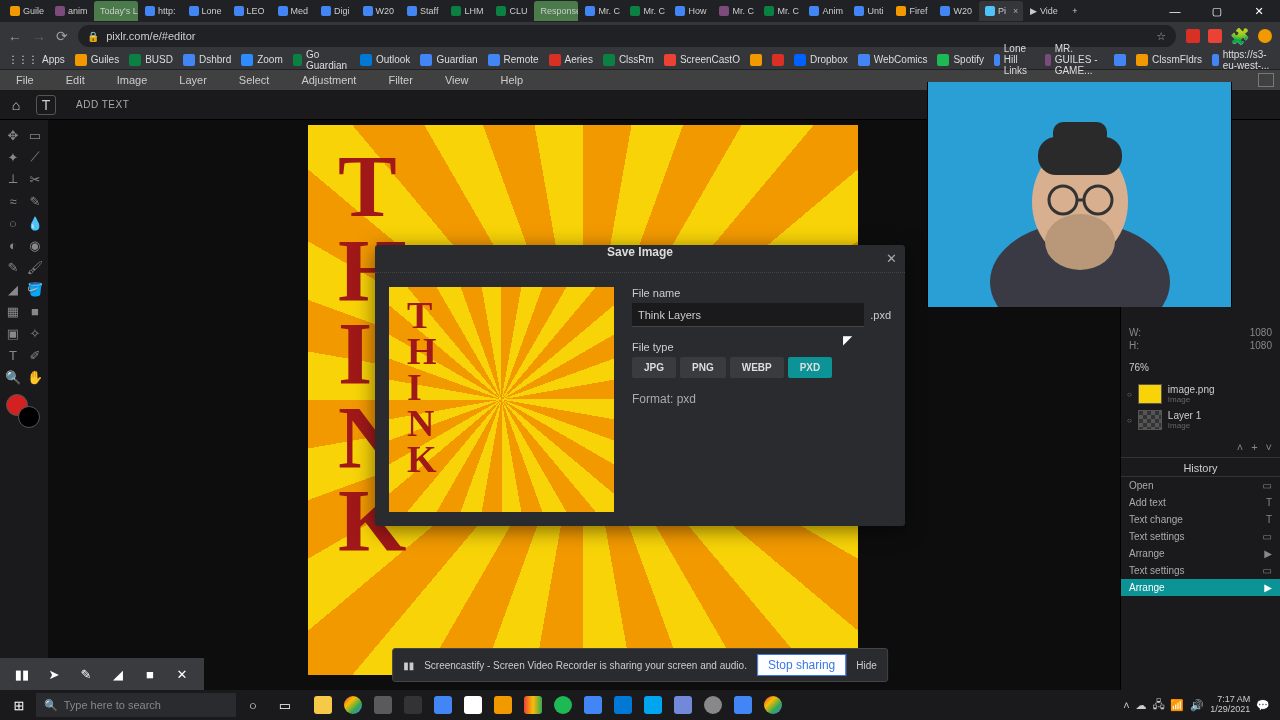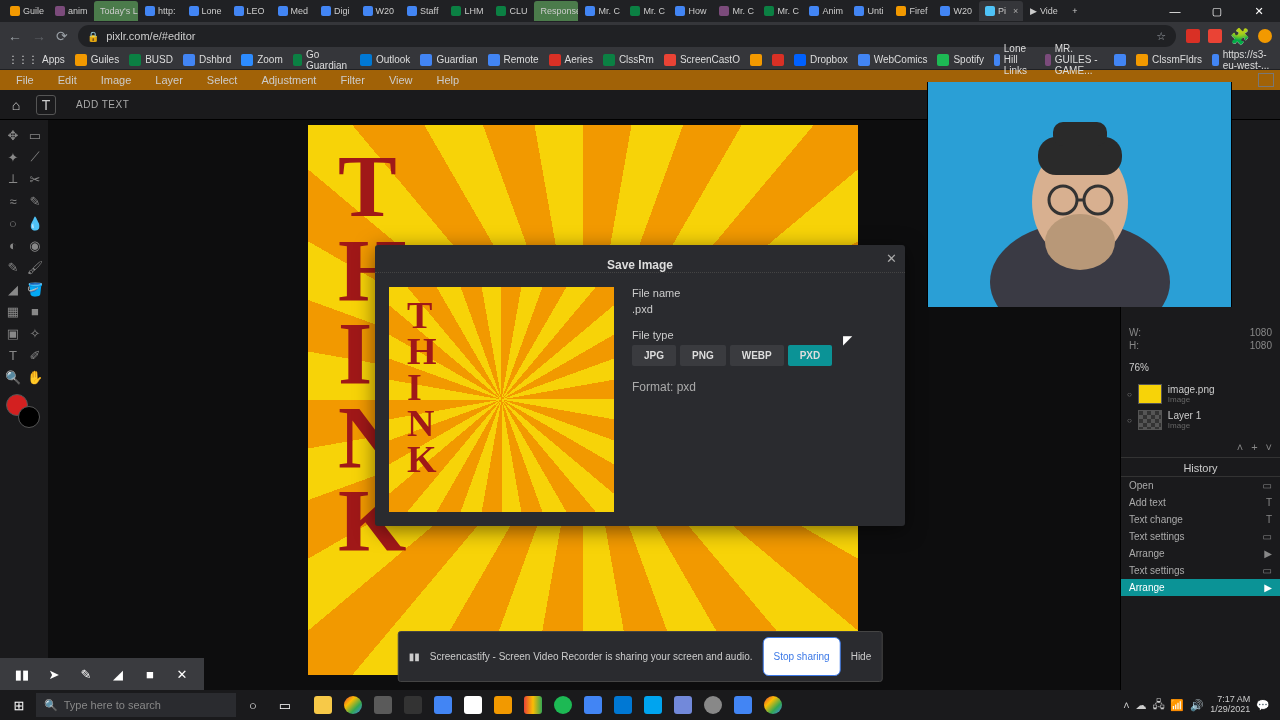--- a/index.html
+++ b/index.html
@@ -17,21 +17,21 @@
 .win-btn{width:34px;height:20px;color:#fff;font-size:11px;display:flex;align-items:center;justify-content:center;cursor:pointer}
 .addr-bar{height:28px;background:#35363a;display:flex;align-items:center;padding:0 8px;gap:10px}
 .nav-btn{color:#9aa0a6;font-size:14px;cursor:pointer}
 .url-box{flex:1;height:22px;background:#202124;border-radius:11px;display:flex;align-items:center;padding:0 10px;color:#ccc;font-size:11px;gap:6px}
 .lock{color:#9aa0a6;font-size:10px}
 .ext-icons{display:flex;gap:8px;align-items:center}
 .ext-ic{width:14px;height:14px;border-radius:2px}
 .bookmarks{height:20px;background:#35363a;display:flex;align-items:center;padding:0 8px;gap:10px;border-bottom:1px solid #202124}
 .bm{display:flex;align-items:center;gap:4px;color:#ddd;font-size:10px;cursor:pointer}
 .bm-ic{width:12px;height:12px;border-radius:2px}
-.menubar{height:20px;background:#a16207;display:flex;align-items:center;padding:0 6px;gap:4px}
+.menubar{height:20px;background:#404040;display:flex;align-items:center;padding:0 6px;gap:12px}
 .menu-item{color:#ccc;font-size:11px;padding:3px 10px;cursor:pointer}
 .right-panel-toggle{margin-left:auto;width:16px;height:14px;border:1px solid #777;cursor:pointer}
 .toolbar{height:30px;background:#1a1a1c;display:flex;align-items:center;padding:0 6px;gap:10px;border-bottom:1px solid #000}
 .tool-ic{width:20px;height:20px;color:#ccc;display:flex;align-items:center;justify-content:center;font-size:14px;cursor:pointer}
 .add-text{color:#aaa;font-size:10px;padding:3px 10px;cursor:pointer;letter-spacing:0.5px}
 .workspace{position:absolute;top:120px;left:0;right:0;bottom:30px;background:#0d0d0e;display:flex}
 .left-tools{width:48px;background:#1a1a1c;display:flex;flex-direction:column;padding:4px 2px}
 .tool-row{display:flex;height:22px}
 .tool{width:22px;height:22px;display:flex;align-items:center;justify-content:center;color:#888;font-size:13px;cursor:pointer;margin:0 1px}
 .color-swatch{margin-top:6px;position:relative;height:36px}
@@ -52,21 +52,21 @@
 .layer-name{color:#ccc;font-size:10px}
 .layer-sub{color:#666;font-size:8px}
 .layer-ctrl{height:20px;display:flex;justify-content:flex-end;align-items:center;gap:8px;padding:0 8px;color:#888;font-size:11px}
 .history-hdr{height:20px;background:#1a1a1c;border-top:1px solid #333;border-bottom:1px solid #333;color:#ccc;font-size:11px;text-align:center;line-height:20px}
 .history{overflow:auto;flex:1}
 .hist-item{display:flex;justify-content:space-between;align-items:center;padding:3px 8px;color:#aaa;font-size:10px;cursor:pointer}
 .hist-item.active{background:#0b9396;color:#fff}
 .hist-ic{font-size:10px;color:#888}
 .webcam{position:absolute;top:82px;right:48px;width:305px;height:225px;background:#2a9fd6;border:1px solid #000;z-index:50;display:flex;align-items:center;justify-content:center}
 .modal{position:absolute;left:375px;top:245px;width:530px;background:#2a2b2f;border-radius:3px;box-shadow:0 4px 20px rgba(0,0,0,0.5);z-index:45}
-.modal-hdr{height:28px;display:flex;align-items:flex-end;justify-content:center;position:relative;border-bottom:1px dotted #444}
+.modal-hdr{height:28px;display:flex;align-items:flex-start;justify-content:center;position:relative;border-bottom:1px dotted #444}
 .modal-title{color:#ddd;font-size:12px;font-weight:600}
 .modal-close{position:absolute;right:8px;top:6px;color:#aaa;font-size:13px;cursor:pointer}
 .modal-body{padding:14px;display:flex;gap:18px}
 .preview{width:225px;height:225px;background:#f7d308;position:relative;overflow:hidden;flex-shrink:0}
 .preview .sunburst{background:repeating-conic-gradient(from 0deg,#f29900 0deg 10deg,#f7d308 10deg 20deg)}
 .preview-text{position:absolute;left:18px;top:10px;font-family:Georgia,serif;font-size:38px;font-weight:bold;color:#a01818;line-height:0.95}
 .form{flex:1}
 .form-label{color:#ccc;font-size:11px;margin-bottom:4px;display:block}
 .form-row{display:flex;align-items:center;gap:6px;margin-bottom:14px}
 .text-input{flex:1;height:24px;background:#1a1a1c;border:none;border-bottom:1px solid #444;color:#ccc;font-size:11px;padding:0 6px;outline:none}
@@ -74,21 +74,21 @@
 .ft-btns{display:flex;gap:4px;margin-bottom:14px}
 .ft-btn{padding:5px 12px;background:#3a3b3f;color:#ddd;font-size:10px;font-weight:600;cursor:pointer;border-radius:2px}
 .ft-btn.active{background:#0b9396}
 .format-txt{color:#aaa;font-size:12px}
 .modal-footer{padding:10px 14px;display:flex;justify-content:flex-end;gap:10px}
 .btn{padding:7px 18px;font-size:11px;font-weight:600;cursor:pointer;border-radius:2px;letter-spacing:0.5px}
 .btn-cancel{background:#3a3b3f;color:#ddd}
 .btn-download{background:#0b9396;color:#fff}
 .cursor{position:absolute;left:843px;top:333px;color:#fff;font-size:12px;z-index:60;pointer-events:none}
 .share-bar{position:absolute;bottom:38px;left:50%;transform:translateX(-50%);background:#2a2b2f;border:1px solid #444;border-radius:3px;padding:5px 10px;display:flex;align-items:center;gap:10px;z-index:50;font-size:10px;color:#ccc}
-.share-stop{padding:13px 10px;background:#fff;color:#3b78e7;border:1px solid #3b78e7;border-radius:6px;cursor:pointer;font-size:10px}
+.share-stop{padding:3px 10px;background:#fff;color:#3b78e7;border:1px solid #3b78e7;border-radius:0;cursor:pointer;font-size:12px}
 .share-hide{color:#ccc;cursor:pointer;font-size:10px}
 .rec-ctrl{position:absolute;bottom:30px;left:0;height:32px;background:#3a3b3f;display:flex;align-items:center;padding:0 6px;gap:0;z-index:50}
 .rec-btn{width:32px;height:32px;display:flex;align-items:center;justify-content:center;color:#fff;font-size:13px;cursor:pointer}
 .taskbar{position:absolute;bottom:0;left:0;right:0;height:30px;background:#1a1a1c;display:flex;align-items:center;padding:0 4px;gap:2px}
 .start{width:30px;height:30px;display:flex;align-items:center;justify-content:center;color:#fff;font-size:13px;cursor:pointer}
 .search-box{flex:0 0 200px;height:24px;background:#2a2b2f;display:flex;align-items:center;padding:0 8px;gap:6px;color:#888;font-size:11px}
 .task-icons{display:flex;gap:4px;margin-left:8px}
 .task-ic{width:26px;height:26px;display:flex;align-items:center;justify-content:center;cursor:pointer;border-radius:2px}
 .task-ic div{width:18px;height:18px;border-radius:3px}
 .tray{margin-left:auto;display:flex;align-items:center;gap:6px;color:#ccc;font-size:9px;padding-right:6px}
@@ -486,20 +486,21 @@
       <div class="sunburst"></div>
       <div class="preview-text" style="white-space:pre">T
 H
 I
 N
 K</div>
     </div>
     <div class="form">
       <label class="form-label">File name</label>
       <div class="form-row">
+        <input class="text-input" value="Think Layers" style="">
         <span class="ext-lbl">.pxd</span>
       </div>
       <label class="form-label">File type</label>
       <div class="ft-btns">
         <div class="ft-btn">JPG</div>
         <div class="ft-btn">PNG</div>
         <div class="ft-btn">WEBP</div>
         <div class="ft-btn active">PXD</div>
       </div>
       <div class="format-txt">Format: pxd</div>

